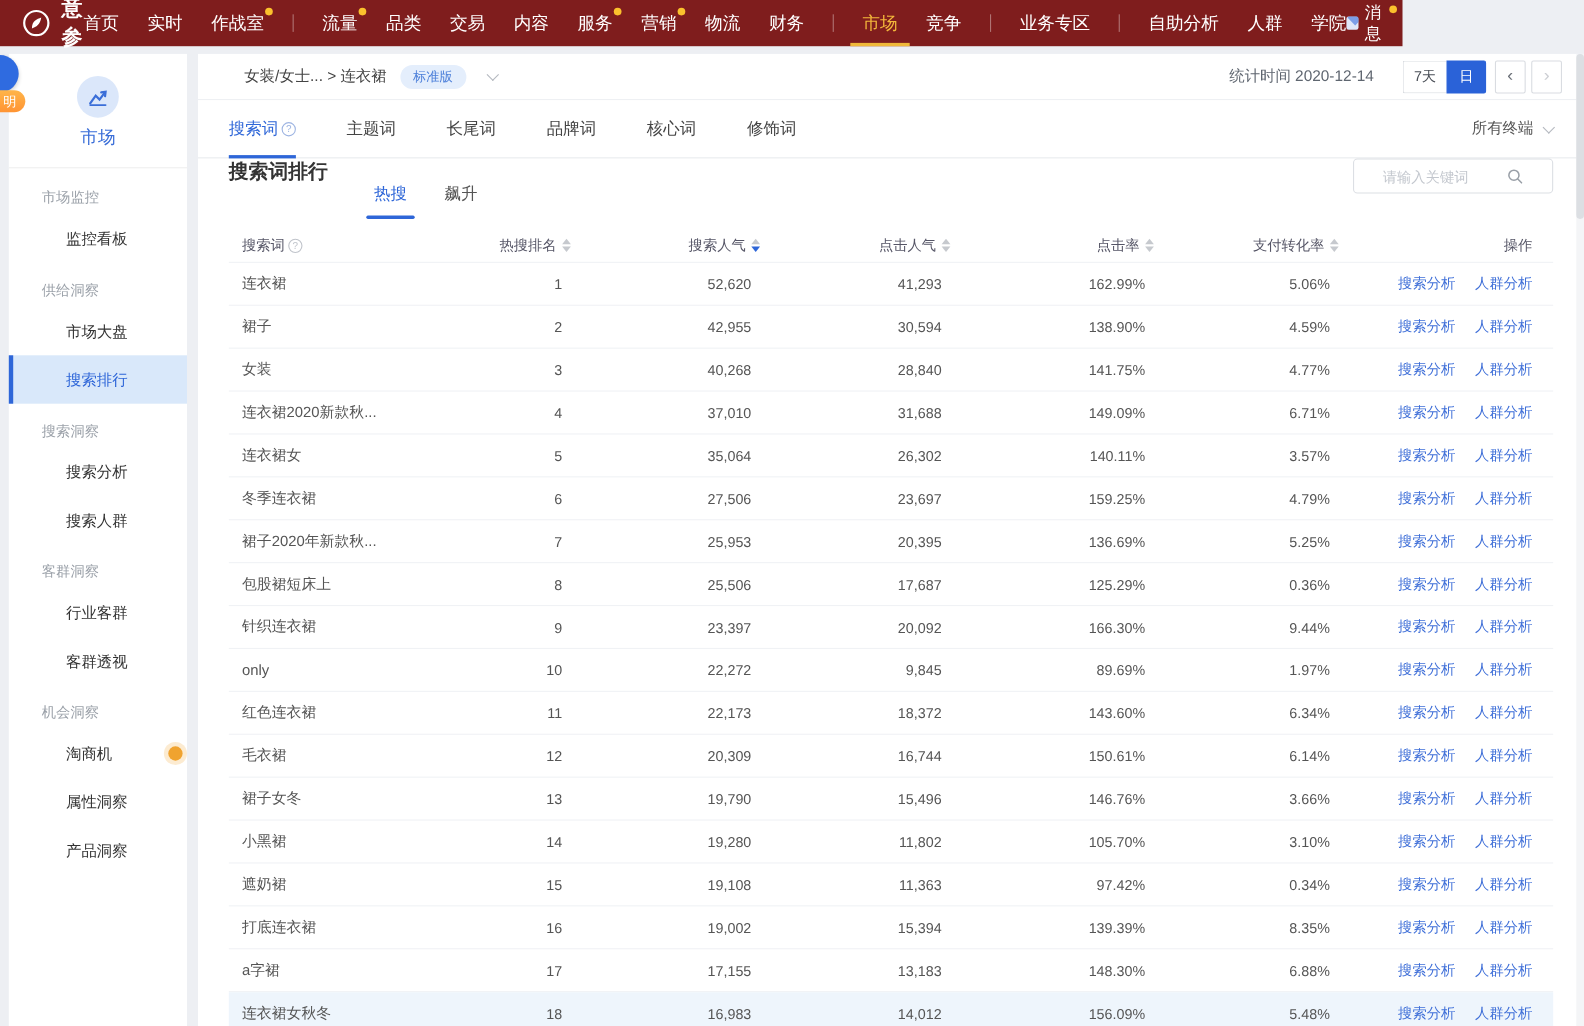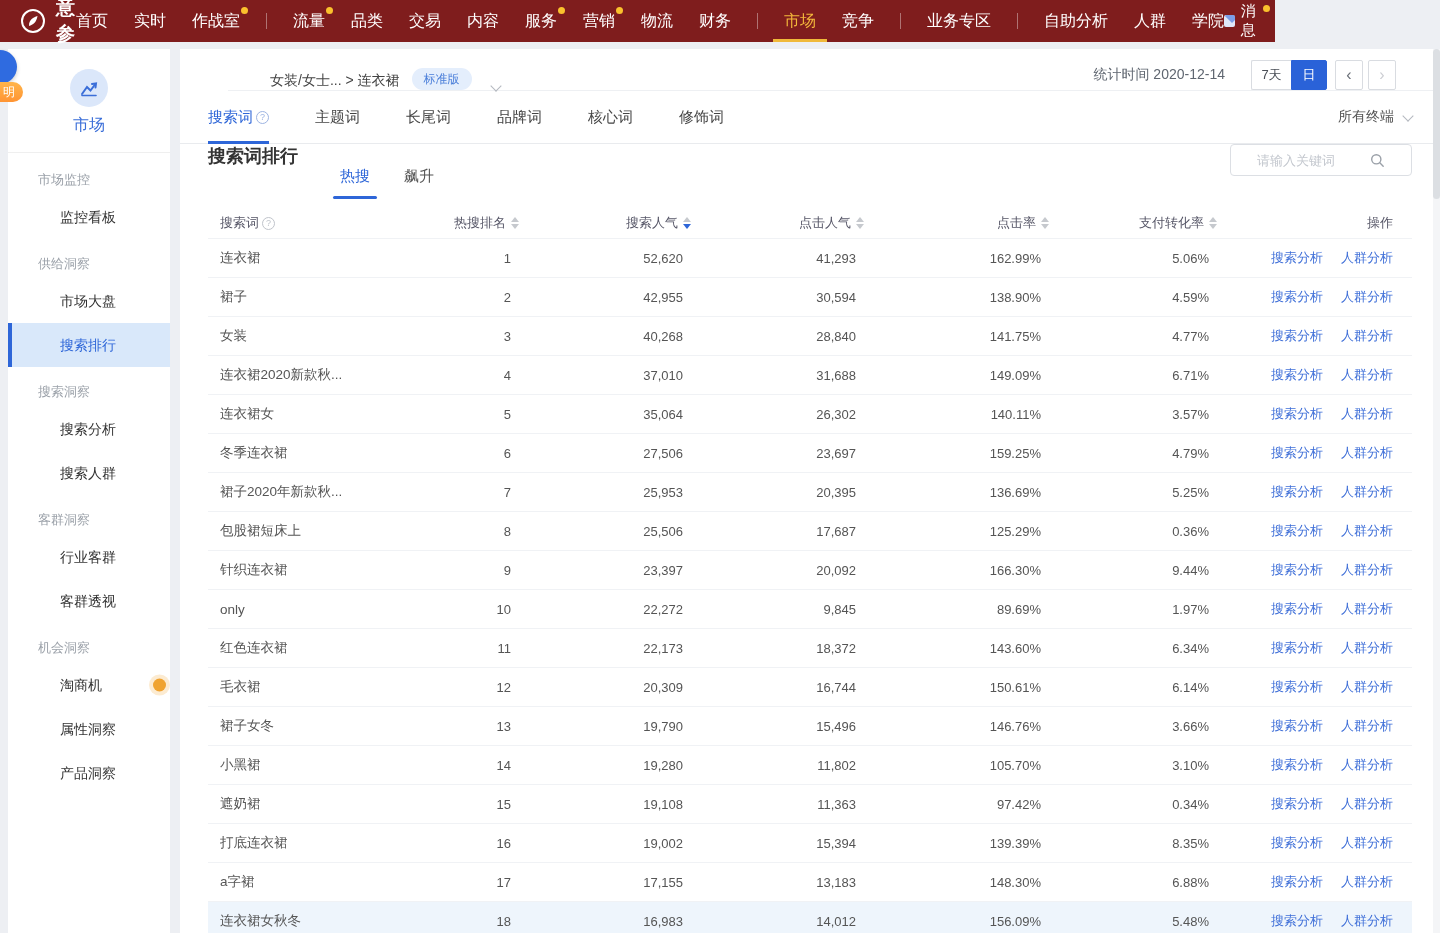--- a/index.html
+++ b/index.html
@@ -43,22 +43,22 @@
   .side-node.section { color:#9ba1a9; font-size:13px; padding:16px 4px 6px 30px; cursor:default; }
   .side-node.item { position:relative; font-size:14px; color:#333; height:44px; line-height:44px;
                     padding-left:52px; cursor:pointer; }
   .side-node.item.active { background:#d9e8fa; color:#2e66d8; border-left:4px solid #2e66d8; padding-left:48px; }
   .side-dot { position:absolute; right:4px; top:50%; transform:translateY(-50%); width:13px; height:13px;
               border-radius:50%; background:#f0a32f; box-shadow:0 0 0 4px rgba(240,163,47,.22); }
 
   
   .main { position:absolute; left:180px; top:49px; right:0; bottom:0; background:#fff; overflow:hidden; }
 
-  .crumb-bar { height:42px; display:flex; align-items:flex-end; padding:0 44px 0 42px;
-               border-bottom:1px solid #eef0f3;margin-left:48px; }
+  .crumb-bar { height:42px; display:flex; align-items:center; padding:0 20px 0 42px;
+               border-bottom:1px solid #eef0f3; }
   .crumb-text { color:#444; font-size:14px; }
   .badge { margin-left:12px; background:#e4eefc; color:#4a7ed9; font-size:12px; height:22px;
            line-height:22px; padding:0 12px; border-radius:11px; cursor:pointer; }
   .chev-down { width:8px; height:8px; border-right:1.6px solid #b4b8bf; border-bottom:1.6px solid #b4b8bf;
                transform:rotate(45deg); margin-left:20px; margin-top:-4px; cursor:pointer; }
   .crumb-right { margin-left:auto; display:flex; align-items:center; }
   .stat-label { color:#5f6670; font-size:14px; margin-right:26px; }
   .btn { height:30px; border:1px solid #d9dce1; background:#fff; color:#4a4f57; font-size:13px;
          display:flex; align-items:center; justify-content:center; cursor:pointer; }
   .btn-7d { width:40px; border-radius:2px 0 0 2px; border-right:none; }

